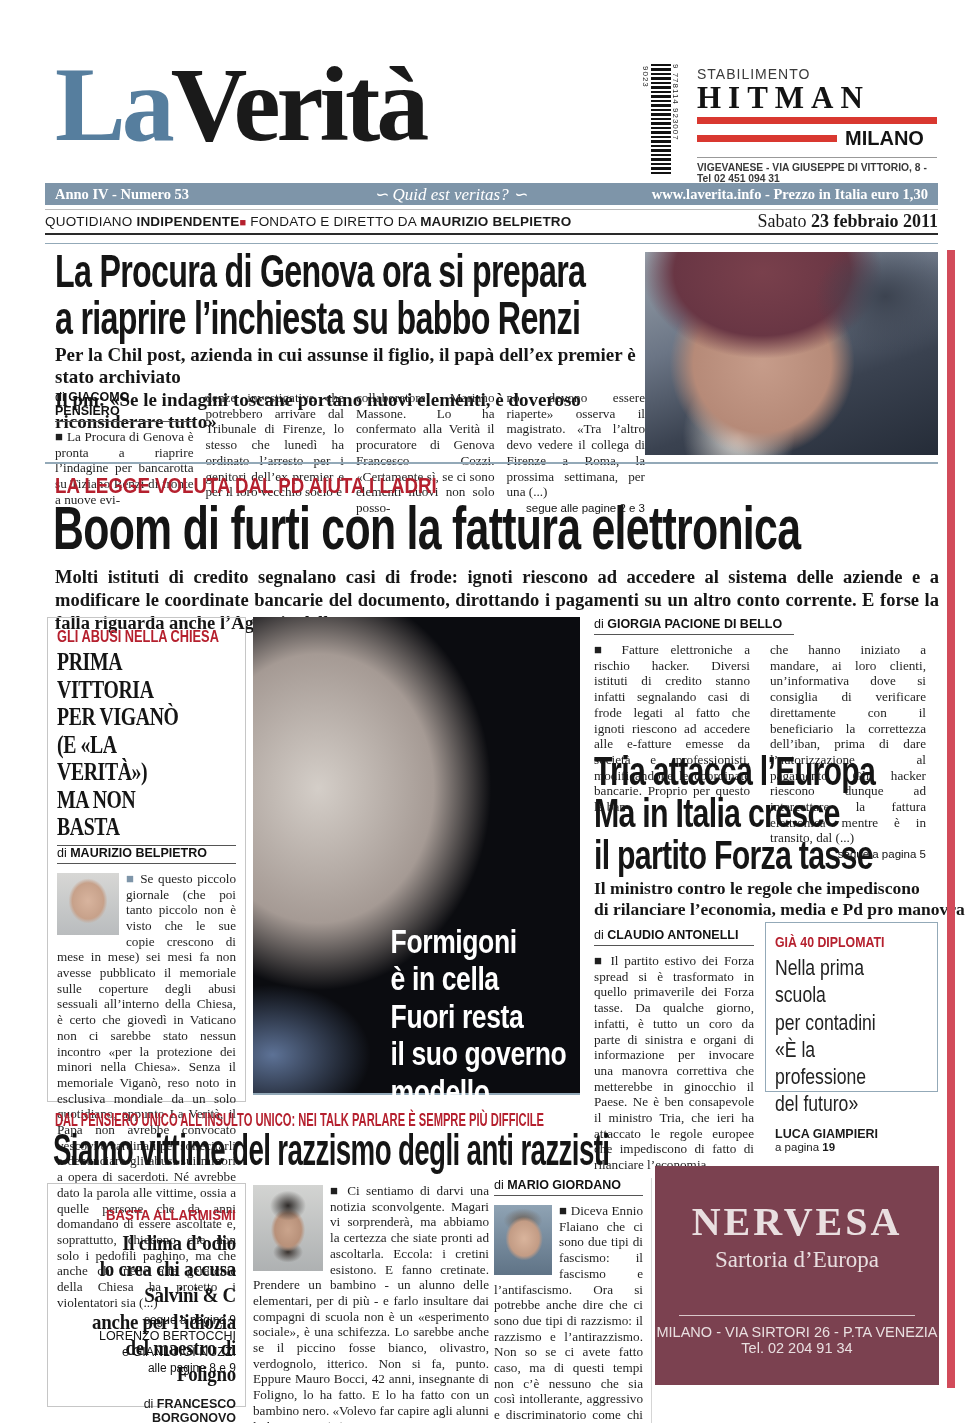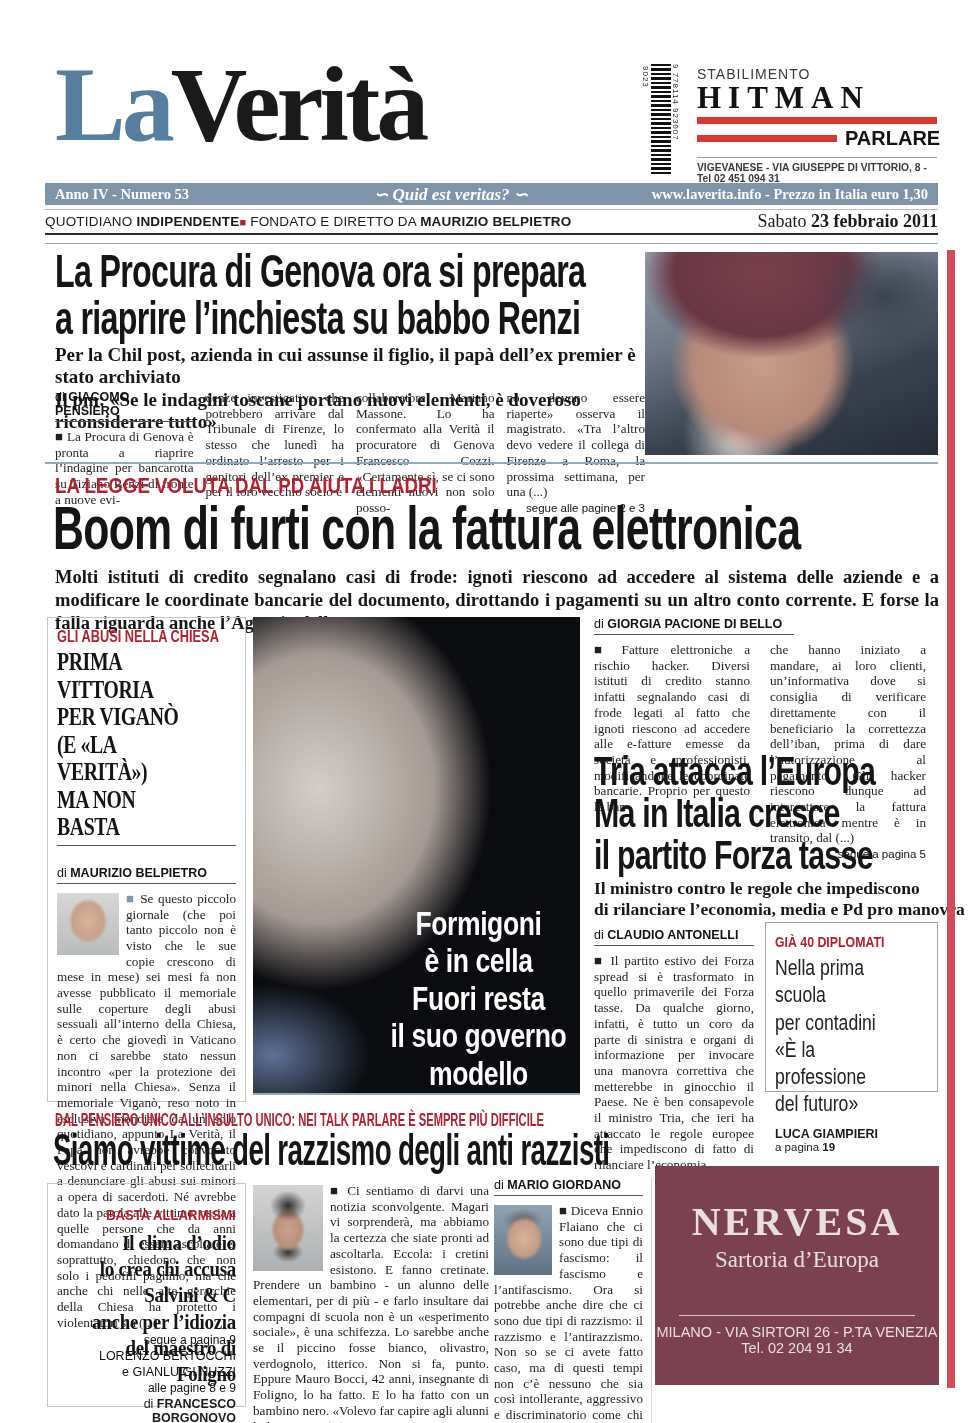--- a/index.html
+++ b/index.html
@@ -67,28 +67,28 @@
     <div class="abs bars" style="left:10px;top:0;width:20px;height:112px"></div>
     <div class="abs vtext" style="left:30px;top:0">9 778114 923007</div>
   </div>
 
   <div class="abs" style="left:697px;top:66px;width:240px">
     <div style="font-size:14px;color:#3a3a3a;letter-spacing:1px">STABILIMENTO</div>
     <div class="serif" style="font-size:31px;font-weight:bold;letter-spacing:7px;line-height:1.05;color:#131313">HITMAN</div>
     <div style="height:7px;background:#d93830;margin-top:2px"></div>
     <div style="display:flex;align-items:center;margin-top:3px">
       <div style="height:7px;background:#d93830;flex:0 0 140px"></div>
-      <div style="font-size:20px;font-weight:bold;margin-left:8px;color:#131313">PARLARE</div>
+      <div style="font-size:20px;font-weight:bold;margin-left:8px;color:#131313">MILANO</div>
     </div>
     <div style="border-top:1px solid #999;margin-top:7px;padding-top:4px;font-size:10.3px;font-weight:bold;color:#3a3a3a">VIGEVANESE - VIA GIUSEPPE DI VITTORIO, 8 - Tel 02 451 094 31</div>
   </div>
 
   <div class="abs bluebar" style="left:45px;top:183px;width:893px;height:22px">
     <div class="serif" style="font-weight:bold;font-size:14.5px;margin-left:10px">Anno IV - Numero 53</div>
-    <div class="serif" style="font-style:italic;font-weight:bold;font-size:17px;margin-left:185px">∽  Quid est veritas?  ∽</div>
+    <div class="serif" style="font-style:italic;font-weight:normal;font-size:17px;margin-left:185px">∽  Quid est veritas?  ∽</div>
     <div class="serif" style="font-weight:bold;font-size:14.5px;margin-left:auto;margin-right:10px">www.laverita.info - Prezzo in Italia euro 1,30</div>
   </div>
 
   <div class="abs" style="left:45px;top:209px;width:893px;height:26px;border-top:1px solid #bbb;border-bottom:2px solid #2a2a2a;display:flex;align-items:center">
     <div style="font-size:13.5px;letter-spacing:.2px"><span>QUOTIDIANO </span><b>INDIPENDENTE</b><span style="color:#b5202e;font-size:11px">■</span><span> FONDATO E DIRETTO DA </span><b>MAURIZIO BELPIETRO</b></div>
     <div class="serif" style="margin-left:auto;font-size:18px"><span>Sabato </span><b>23 febbraio 2011</b></div>
   </div>
 
   <div class="abs" style="left:55px;top:248px">
     <span class="cond" style="font-size:46px;transform:scaleX(.70)">La Procura di Genova ora si prepara
@@ -124,31 +124,31 @@
   <div class="abs subhead" style="left:55px;top:566px;width:884px;font-size:18.5px;line-height:1.23;text-align:justify;white-space:normal">Molti istituti di credito segnalano casi di frode: ignoti riescono ad accedere al sistema delle aziende e a modificare le coordinate bancarie del documento, dirottando i pagamenti su un altro conto corrente. E forse la falla riguarda anche l’Agenzia delle entrate</div>
 
   <div class="abs boxed" style="left:47px;top:617px;width:199px;height:485px;padding:10px 9px">
     <div><span class="kick" style="font-size:16px;transform:scaleX(.8)">GLI ABUSI NELLA CHIESA</span></div>
     <div style="margin-top:2px">
       <span class="cond serif" style="font-size:26px;letter-spacing:-.5px;line-height:1.06;transform:scaleX(.76)">PRIMA VITTORIA
 PER VIGANÒ
 (E «LA VERITÀ»)
 MA NON BASTA</span>
     </div>
-    <div class="byline" style="margin-top:4px;border-top:1px solid #555;padding-top:20px"><span class="di">di </span><span>MAURIZIO BELPIETRO</span></div>
+    <div class="byline" style="margin-top:4px;border-top:1px solid #555;padding-top:0"><span class="di">di </span><span>MAURIZIO BELPIETRO</span></div>
     <div class="ph-belpietro thumb" style="width:62px;height:62px"></div>
     <p class="bodytxt"><span style="color:#7e95a9">■</span><span> Se questo piccolo giornale (che poi tanto piccolo non è visto che le sue copie crescono di mese in mese) sei mesi fa non avesse pubblicato il memoriale sulle coperture degli abusi sessuali all’interno della Chiesa, è certo che giovedì in Vaticano non ci sarebbe stato nessun incontro «per la protezione dei minori nella Chiesa». Senza il memoriale Viganò, reso noto in esclusiva mondiale da un solo quotidiano, appunto La Verità, il Papa non avrebbe convocato vescovi e cardinali per sollecitarli a denunciare gli abusi sui minori a opera di sacerdoti. Né avrebbe dato la parola alle vittime, ossia a quelle persone che da anni domandano di essere ascoltate e, soprattutto, chiedono che non solo i pedofili paghino, ma che anche chi nelle alte gerarchie della Chiesa ha protetto i violentatori sia (...)</span></p>
     <div class="cont" style="font-size:12px"><span>segue a pagina </span><b>9</b></div>
     <div class="cont" style="font-size:12.5px"><b>LORENZO BERTOCCHI</b></div>
     <div class="cont" style="font-size:12.5px"><span>e </span><b>GIANLUIGI NUZZI</b></div>
     <div class="cont" style="font-size:12px"><span>alle pagine </span><b>8 e 9</b></div>
   </div>
 
   <div class="abs ph-formigoni" style="left:253px;top:617px;width:327px;height:478px">
-    <div class="abs" style="right:14px;top:288px;text-align:center">
+    <div class="abs" style="right:14px;top:306px;text-align:left">
       <span class="cond" style="font-size:34px;color:#fff;letter-spacing:-.5px;line-height:1.1;transform:scaleX(.78);transform-origin:100% 0">Formigoni
 è in cella
 Fuori resta
 il suo governo
 modello</span>
       <div style="color:#fff;font-size:13px;margin-top:10px"><b>GIORGIO GANDOLA</b><span> a pagina </span><b>13</b></div>
     </div>
   </div>
 
   <div class="abs" style="left:594px;top:617px;width:346px">

